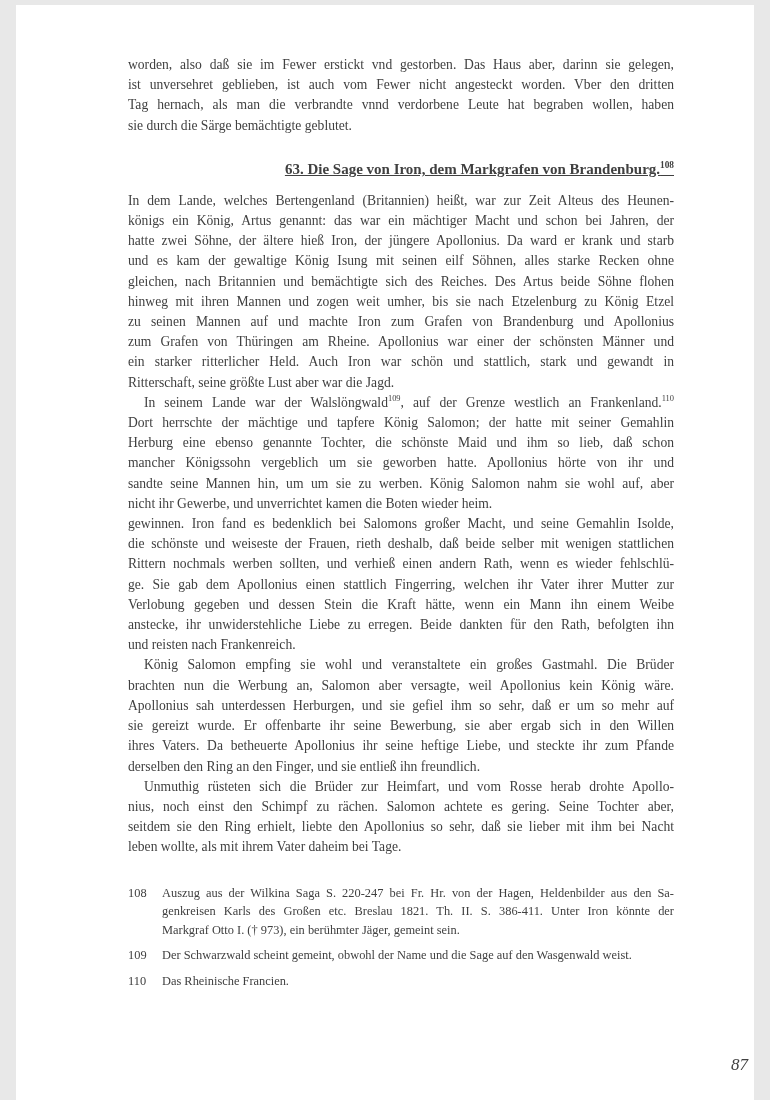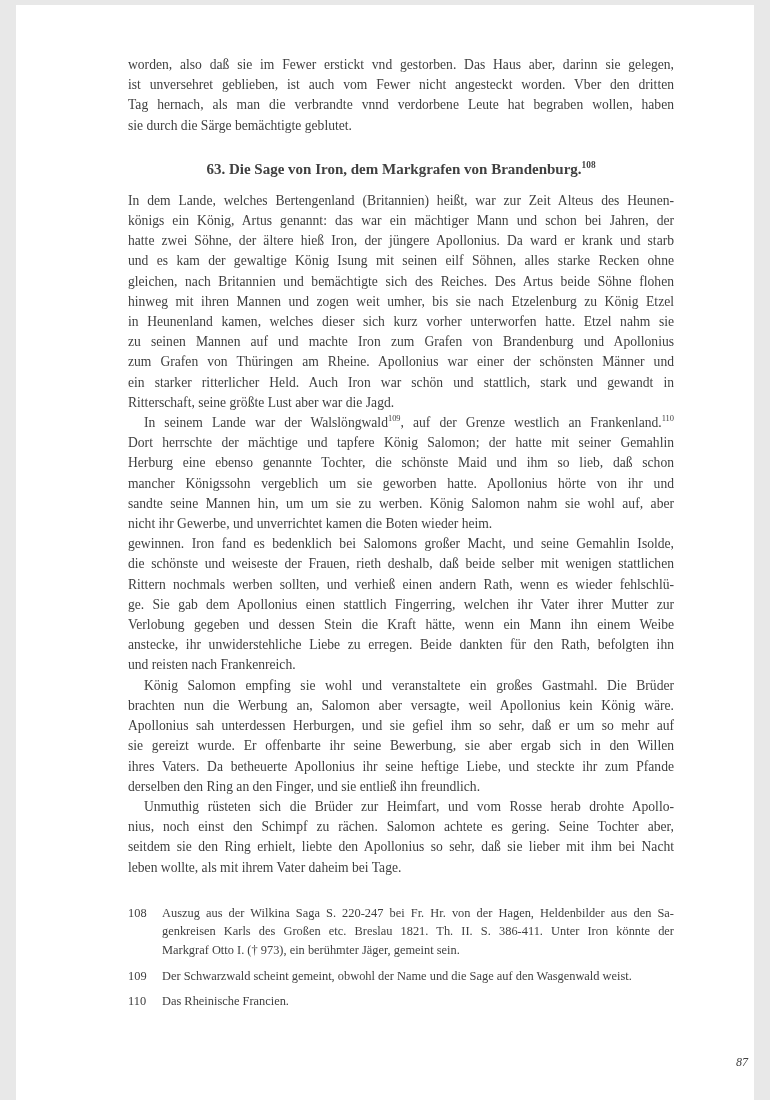--- a/index.html
+++ b/index.html
@@ -14,38 +14,39 @@
   }
   .column { position:absolute; left:112px; top:50px; width:546px; }
 
   .intro, .para { font-size:13.6px; line-height:20.2px; }
   .tl { text-align:justify; text-align-last:justify; white-space:nowrap; }
   .tl.end { text-align-last:left; }
   .tl.ind { padding-left:16px; }
 
   .heading {
     margin:23px 0 12px 0;
-    text-align:center;
+    text-align:right;
     font-weight:bold;
     font-size:15px;
     line-height:20px;
+    text-decoration:underline;
   }
   sup { font-size:0.62em; line-height:0; vertical-align:super; letter-spacing:0; }
 
   .footnotes { margin-top:26px; font-size:12.4px; line-height:18.6px; }
   .fn { display:flex; margin-bottom:7px; }
   .fn-num { width:34px; flex:none; }
   .fn-text { flex:1; min-width:0; }
 
   .page-number {
     position:absolute;
     left:702px; top:1050px;
     width:30px;
     text-align:right;
-    font-size:12px;
+    font-size:17px;
     font-style:italic;
   }
 </style>
 </head>
 <body>
 
 <div class="page">
   <div class="column">
 
     <div class="intro" id="intro">
@@ -53,26 +54,25 @@
         <div class="tl">ist unversehret geblieben, ist auch vom Fewer nicht angesteckt worden. Vber den dritten</div>
         <div class="tl">Tag hernach, als man die verbrandte vnnd verdorbene Leute hat begraben wollen, haben</div>
         <div class="tl end">sie durch die Särge bemächtigte geblutet.</div>
       </div>
 
     <h2 class="heading"><span>63. Die Sage von Iron, dem Markgrafen von Brandenburg.</span><sup>108</sup></h2>
 
     <div id="body">
         <div class="para">
           <div class="tl">In dem Lande, welches Bertengenland (Britannien) heißt, war zur Zeit Alteus des Heunen-</div>
-          <div class="tl">königs ein König, Artus genannt: das war ein mächtiger Mann und schon bei Jahren, der</div>
+          <div class="tl">königs ein König, Artus genannt: das war ein mächtiger Macht und schon bei Jahren, der</div>
           <div class="tl">hatte zwei Söhne, der ältere hieß Iron, der jüngere Apollonius. Da ward er krank und starb</div>
           <div class="tl">und es kam der gewaltige König Isung mit seinen eilf Söhnen, alles starke Recken ohne</div>
           <div class="tl">gleichen, nach Britannien und bemächtigte sich des Reiches. Des Artus beide Söhne flohen</div>
           <div class="tl">hinweg mit ihren Mannen und zogen weit umher, bis sie nach Etzelenburg zu König Etzel</div>
-          <div class="tl">in Heunenland kamen, welches dieser sich kurz vorher unterworfen hatte. Etzel nahm sie</div>
           <div class="tl">zu seinen Mannen auf und machte Iron zum Grafen von Brandenburg und Apollonius</div>
           <div class="tl">zum Grafen von Thüringen am Rheine. Apollonius war einer der schönsten Männer und</div>
           <div class="tl">ein starker ritterlicher Held. Auch Iron war schön und stattlich, stark und gewandt in</div>
           <div class="tl end">Ritterschaft, seine größte Lust aber war die Jagd.</div>
         </div>
         <div class="para">
           <div class="tl ind">In seinem Lande war der Walslöngwald<sup>109</sup>, auf der Grenze westlich an Frankenland.<sup>110</sup></div>
           <div class="tl">Dort herrschte der mächtige und tapfere König Salomon; der hatte mit seiner Gemahlin</div>
           <div class="tl">Herburg eine ebenso genannte Tochter, die schönste Maid und ihm so lieb, daß schon</div>
           <div class="tl">mancher Königssohn vergeblich um sie geworben hatte. Apollonius hörte von ihr und</div>

